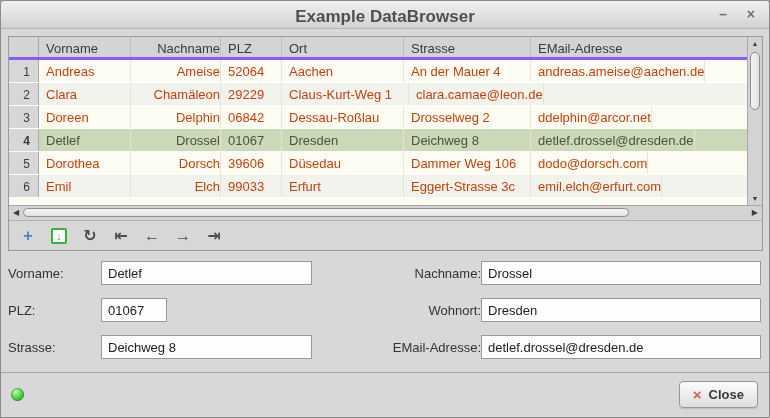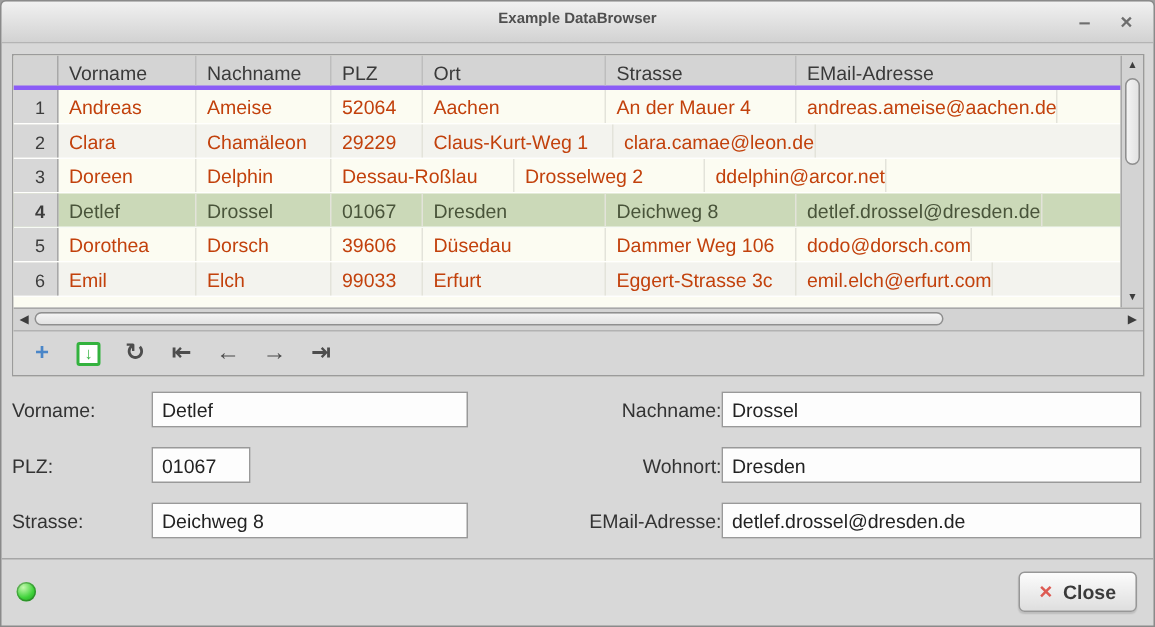--- a/index.html
+++ b/index.html
@@ -6,33 +6,33 @@
   *{box-sizing:border-box;}
   .window{
     position:relative;width:770px;height:418px;margin:0;
     background:#d8d8d8;border:1px solid #8a8a8a;border-radius:4px 4px 0 0;
     font-family:"Liberation Sans","DejaVu Sans",sans-serif;overflow:hidden;
   }
   
   .titlebar{position:absolute;left:0;top:0;right:0;height:28px;
     background:linear-gradient(#f1f1f1,#d2d2d2);border-bottom:1px solid #b4b4b4;border-radius:3px 3px 0 0;}
   .title{position:absolute;left:0;right:0;top:6px;text-align:center;
-    font-size:10px;font-weight:bold;color:#4f4f4f;}
+    font-size:17px;font-weight:bold;color:#4f4f4f;}
   .win-btn{position:absolute;top:5px;font-size:14px;color:#6e6e6e;cursor:pointer;line-height:16px;}
   .win-btn.min{right:42px;font-weight:bold;}
   .win-btn.cls{right:14px;font-weight:bold;}
   
   .browser{position:absolute;left:7px;top:35px;width:755px;height:215px;
     border:1px solid #9b9b9b;background:#fcfcf2;}
   .tablearea{position:absolute;left:0;top:0;right:0;height:183px;overflow:hidden;}
   .thead{display:flex;height:23px;background:#d4d4d4;border-bottom:3px solid #8b5cf6;}
   .th{flex:0 0 auto;padding:4px 0 0 7px;font-size:13px;color:#3a3a3a;
       border-right:1px solid #bdbdbd;white-space:nowrap;overflow:hidden;}
   .corner{width:30px;padding:0;border-right:1px solid #a8a8a8;}
-  .c0{width:92px;} .c1{width:90px;} .c2{width:61px;} .c3{width:122px;} .c4{width:127px;}
+  .c0{width:92px;} .c1{width:90px;text-align:right;} .c2{width:61px;} .c3{width:122px;} .c4{width:127px;}
   .c5{flex:1 1 auto;border-right:none;}
   .tbody{position:absolute;left:0;top:23px;right:15px;}
   .trow{display:flex;height:23px;border-bottom:1px solid rgba(255,255,255,.85);cursor:pointer;}
   .trow:nth-child(odd){background:#fcfcf2;}
   .trow:nth-child(even){background:#f3f3ee;}
   .trow.sel{background:var(--sel,#cbd9b8);}
   .trow.sel .td{color:#49543a;}
   .trow.sel .gut{font-weight:bold;}
   .gut{flex:0 0 30px;background:#d7d7d7;border-right:1px solid #a8a8a8;
        font-size:12px;color:#3c3c3c;text-align:right;padding:5px 8px 0 0;}
@@ -122,20 +122,21 @@
             <div class="td c0">Clara</div>
             <div class="td c1">Chamäleon</div>
             <div class="td c2">29229</div>
             <div class="td c4">Claus-Kurt-Weg 1</div>
             <div class="td c5">clara.camae@leon.de</div>
           </div>
           <div class="trow">
             <div class="gut">3</div>
             <div class="td c0">Doreen</div>
             <div class="td c1">Delphin</div>
+            <div class="td c2">06842</div>
             <div class="td c3">Dessau-Roßlau</div>
             <div class="td c4">Drosselweg 2</div>
             <div class="td c5">ddelphin@arcor.net</div>
           </div>
           <div class="trow sel">
             <div class="gut">4</div>
             <div class="td c0">Detlef</div>
             <div class="td c1">Drossel</div>
             <div class="td c2">01067</div>
             <div class="td c3">Dresden</div>

